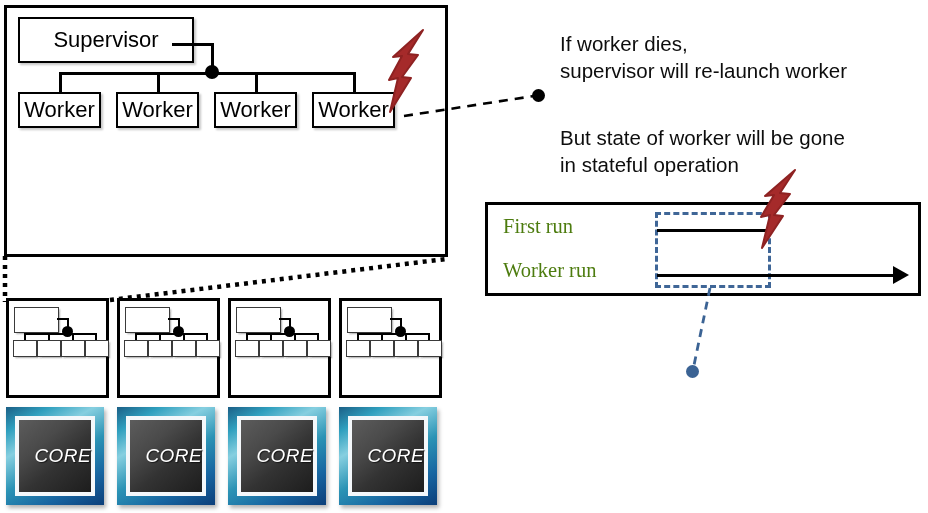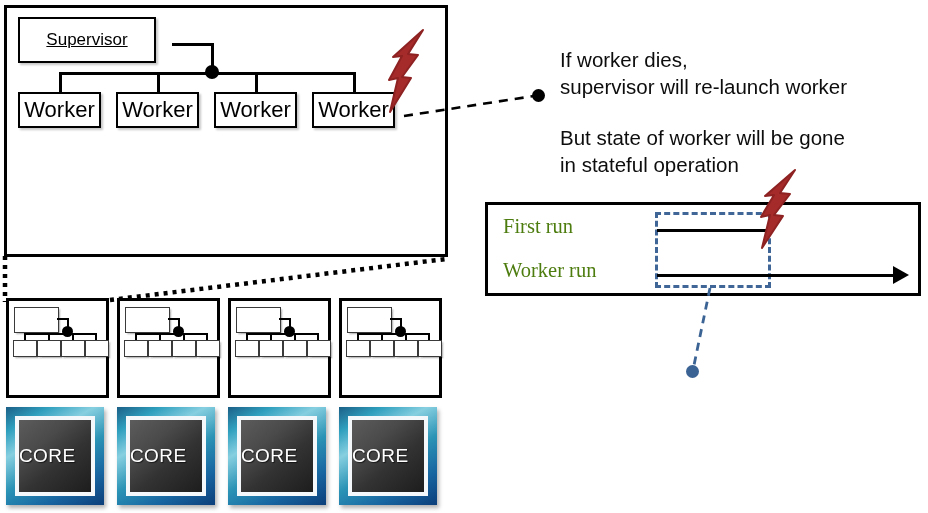--- a/index.html
+++ b/index.html
@@ -35,23 +35,22 @@
     border: 2.5px solid #000;
     background: #fff;
     display: flex;
     align-items: center;
     justify-content: center;
     color: #000;
     box-shadow: 2px 2px 2px rgba(0,0,0,0.22);
   }
   #supervisor-box {
     left: 18px; top: 17px;
-    width: 138px; height: 46px;
-    font-size: 17px;
-    text-decoration: underline;
+    width: 176px; height: 46px;
+    font-size: 22px;
   }
   .worker-box {
     top: 92px;
     width: 83px; height: 36px;
     font-size: 22px;
   }
   #worker-box-0 { left: 18px; }
   #worker-box-1 { left: 116px; }
   #worker-box-2 { left: 214px; }
   #worker-box-3 { left: 312px; }
@@ -88,21 +87,21 @@
     background: #000;
   }
 
   
   .note {
     color: #0d0d0d;
     font-size: 20.5px;
     line-height: 27px;
     white-space: pre;
   }
-  #note-relaunch { left: 560px; top: 30px; margin-top: 16px; }
+  #note-relaunch { left: 560px; top: 30px; }
   #note-stateful { left: 560px; top: 124px; }
 
   
   #run-box {
     left: 485px; top: 202px;
     width: 436px; height: 94px;
     border: 3px solid #000;
     background: #fff;
   }
   .run-label {
@@ -198,21 +197,22 @@
   #core-chip-2 { left: 228px; }
   #core-chip-3 { left: 339px; }
   .core-inner {
     width: 100%; height: 100%;
     box-sizing: border-box;
     border: 4px solid #f4f8fb;
     background: linear-gradient(140deg, #5c5c5c 0%, #4a4a4a 32%,
                                 #333333 58%, #1d1d1d 100%);
     display: flex;
     align-items: center;
-    justify-content: flex-start;
+    justify-content: flex-end;
+    font-style: italic;
   }
   .core-label {
     color: #ffffff;
     font-size: 19px;
     letter-spacing: 0.4px;
     text-shadow: 1px 1px 1px rgba(0,0,0,0.6);
   }
 </style>
 </head>
 <body>

